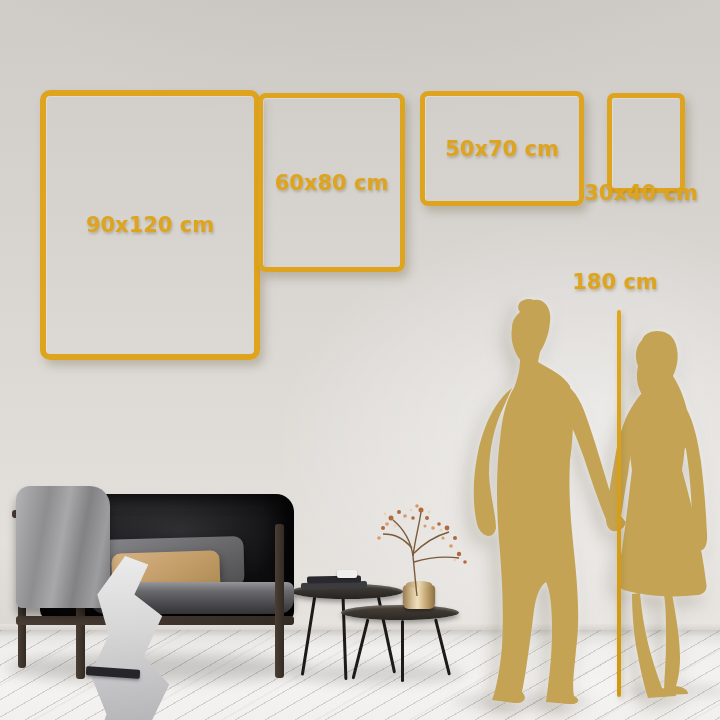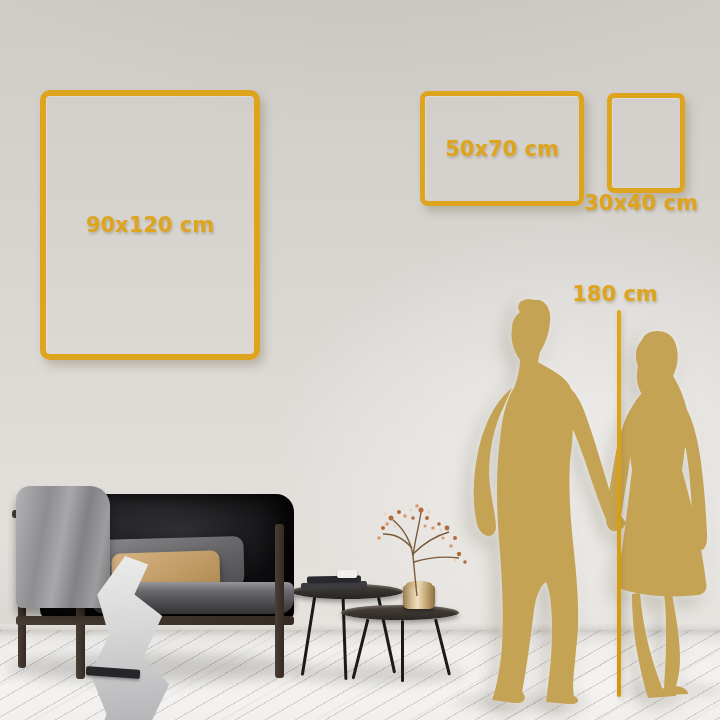--- a/index.html
+++ b/index.html
@@ -36,23 +36,23 @@
   .frame.small{border-width:5px;border-radius:8px;}
   .gold-label{
     color:#dfa41d;font-weight:bold;font-size:21px;letter-spacing:0px;white-space:nowrap;
     text-shadow:1px 2px 3px rgba(120,100,50,0.38);
   }
   #frame-90x120{left:40px;top:90px;width:208px;height:258px;align-items:center;}
   #frame-60x80 {left:258px;top:93px;width:137px;height:169px;}
   #frame-50x70 {left:420px;top:91px;width:154px;height:105px;}
   #frame-30x40 {left:607px;top:93px;width:68px;height:90px;border-radius:7px;}
   .below-label{position:absolute;z-index:3;text-align:center;}
-  #label-30x40{left:581px;top:191px;width:120px;}
-  
-  #height-label{left:560px;top:282px;width:110px;}
+  #label-30x40{left:581px;top:181px;width:120px;}
+  
+  #height-label{left:560px;top:270px;width:110px;}
   .measure-line{
     position:absolute;left:617px;top:310px;width:4px;height:387px;z-index:6;
     background:linear-gradient(180deg,#e0a61c,#d0970f);border-radius:2px;
     box-shadow:2px 3px 5px rgba(120,100,50,0.25);
   }
   
   #couple-svg{position:absolute;left:440px;top:290px;z-index:5;
     filter:drop-shadow(0 0 4px rgba(255,255,255,0.55)) drop-shadow(-6px 8px 9px rgba(100,90,70,0.28));}
   .floor-shadow{position:absolute;border-radius:50%;background:rgba(60,55,48,0.13);filter:blur(6px);z-index:4;}
   #shadow-man{left:452px;top:694px;width:140px;height:15px;}
@@ -113,20 +113,23 @@
 </head>
 <body>
 
 <div id="stage">
 
   <div class="baseboard"></div>
   <div class="floor"></div>
 
   <div class="frame" id="frame-90x120">
     <span class="gold-label">90x120 cm</span>
+  </div>
+  <div class="frame small" id="frame-60x80">
+    <span class="gold-label">60x80 cm</span>
   </div>
   <div class="frame small" id="frame-50x70">
     <span class="gold-label">50x70 cm</span>
   </div>
   <div class="frame small" id="frame-30x40"></div>
   <div class="below-label" id="label-30x40">
     <span class="gold-label">30x40 cm</span>
   </div>
 
   <div class="below-label annotation" id="height-label">

